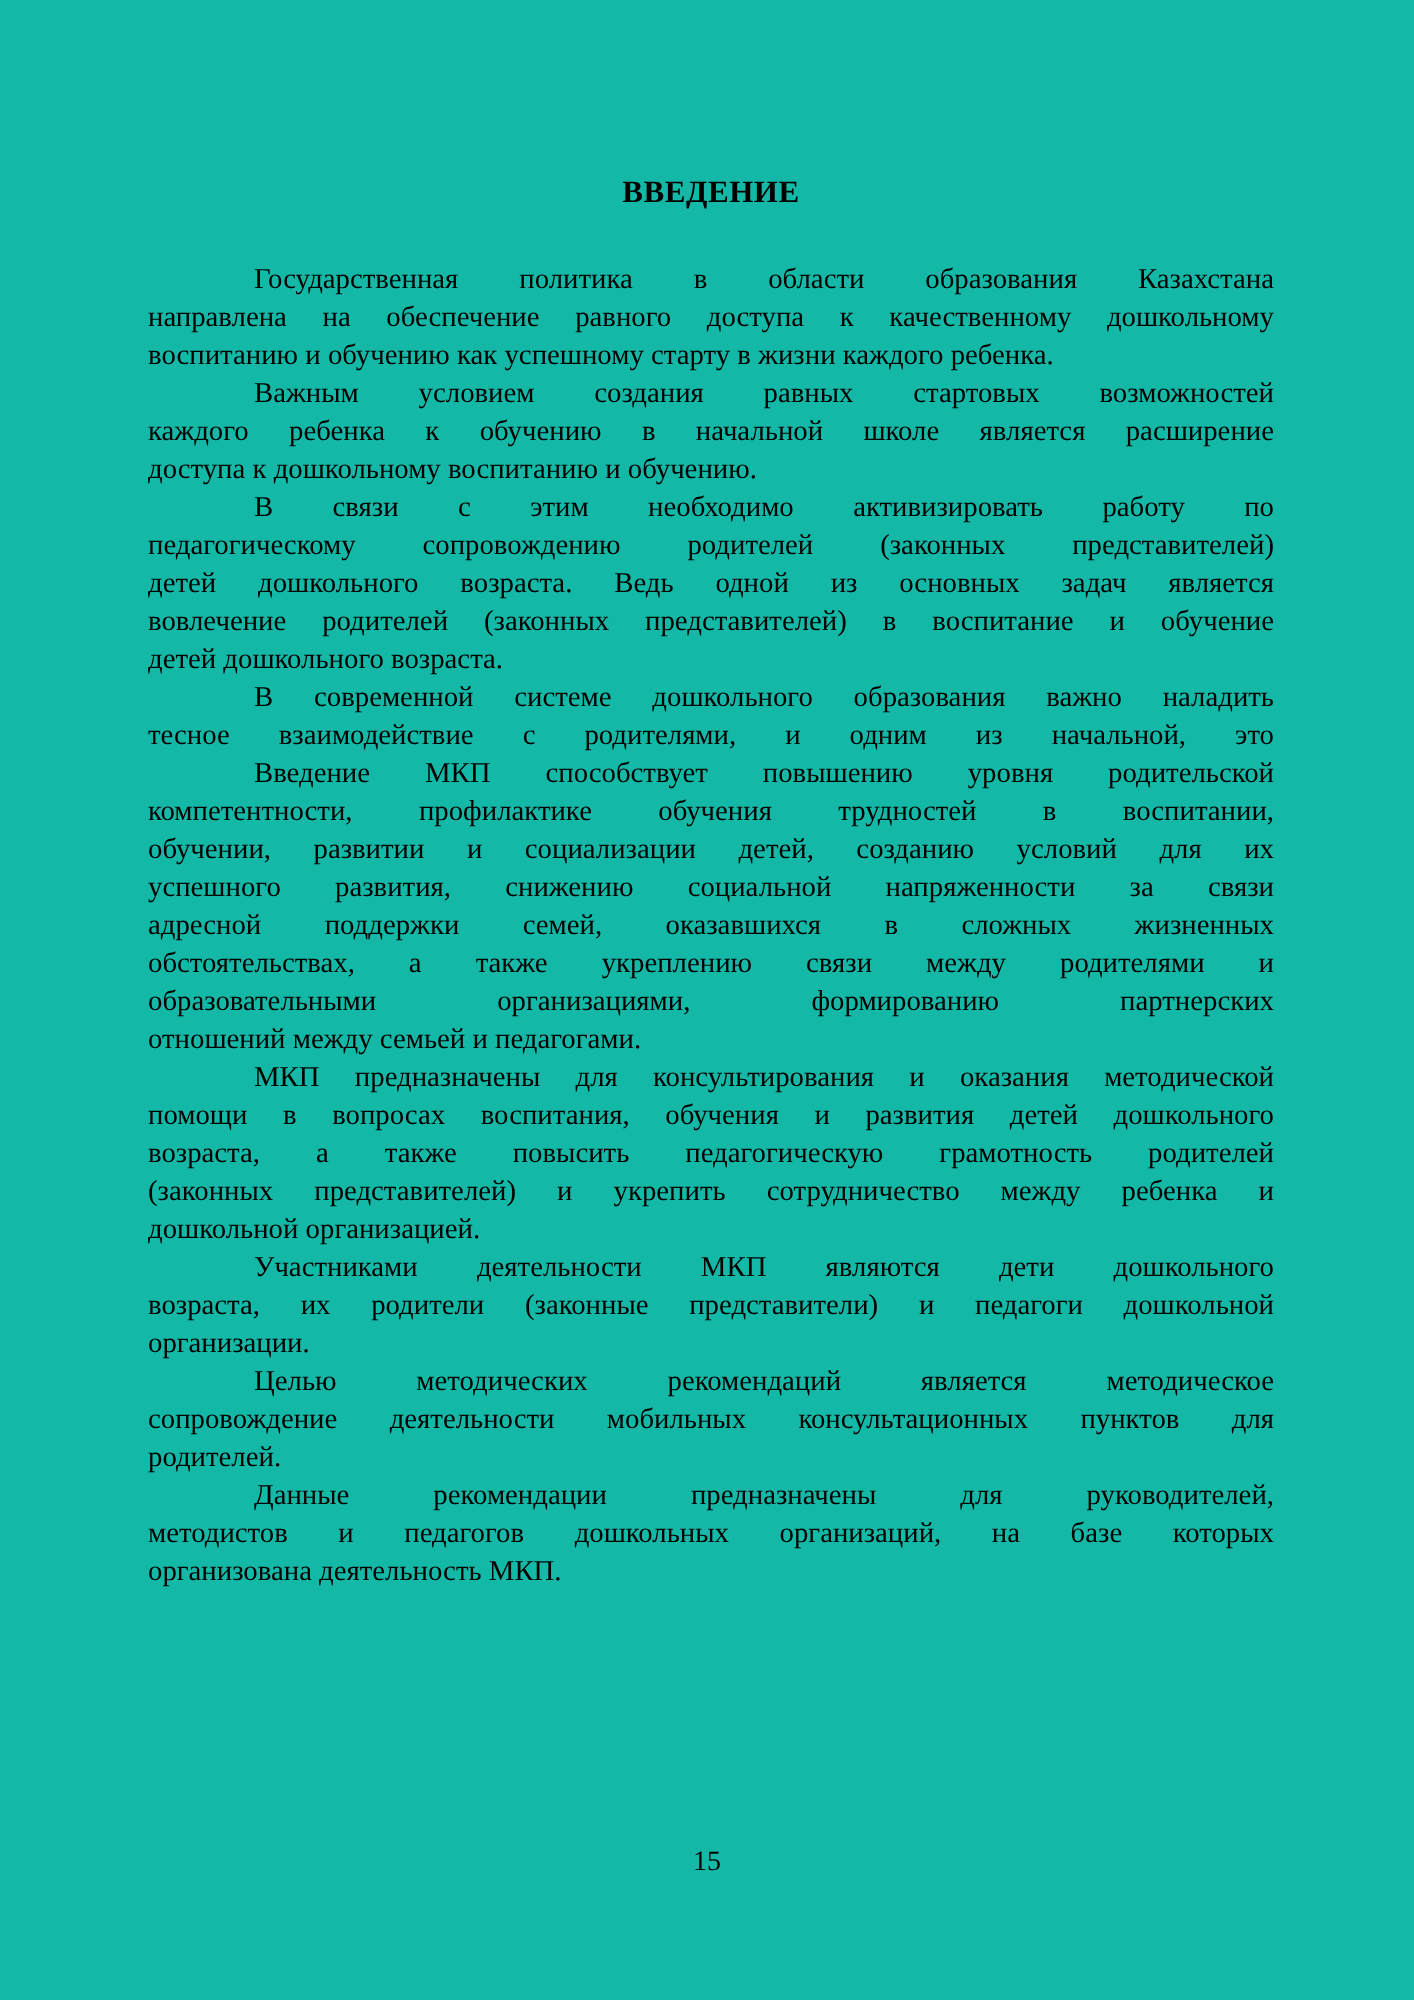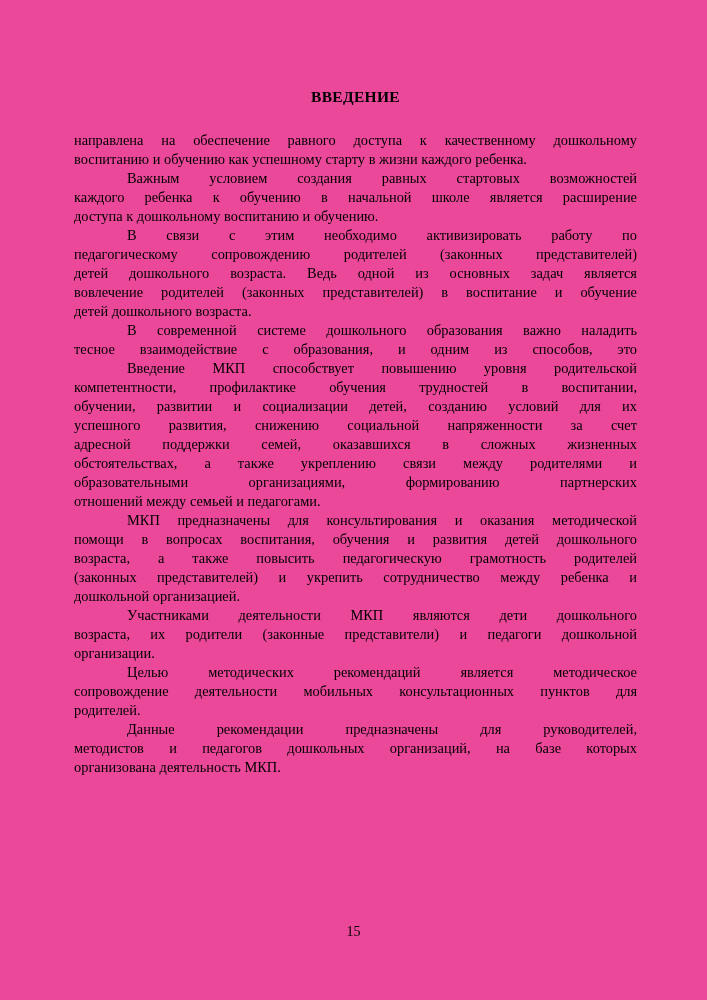--- a/index.html
+++ b/index.html
@@ -4,21 +4,21 @@
 <style>
   html, body {
     margin: 0;
     padding: 0;
     background: #ffffff;
   }
   .page {
     position: relative;
     width: 707px;
     height: 1000px;
-    background: #ec4899;
+    background: #14b8a6;
     color: #000000;
     font-family: "Liberation Serif", "DejaVu Serif", serif;
     box-sizing: border-box;
     padding-top: 87px;
     overflow: hidden;
   }
   .title {
     margin: 0 70px 0 74px;
     font-size: 15.5px;
     font-weight: bold;
@@ -60,44 +60,45 @@
     line-height: 16px;
   }
 </style>
 </head>
 <body>
 
 <div class="page">
   <h1 class="title">ВВЕДЕНИЕ</h1>
   <div class="content" id="content">
       <div class="para">
+        <div class="line first">Государственная политика в области образования Казахстана</div>
         <div class="line">направлена на обеспечение равного доступа к качественному дошкольному</div>
         <div class="line last">воспитанию и обучению как успешному старту в жизни каждого ребенка.</div>
       </div>
       <div class="para">
         <div class="line first">Важным условием создания равных стартовых возможностей</div>
         <div class="line">каждого ребенка к обучению в начальной школе является расширение</div>
         <div class="line last">доступа к дошкольному воспитанию и обучению.</div>
       </div>
       <div class="para">
         <div class="line first">В связи с этим необходимо активизировать работу по</div>
         <div class="line">педагогическому сопровождению родителей (законных представителей)</div>
         <div class="line">детей дошкольного возраста. Ведь одной из основных задач является</div>
         <div class="line">вовлечение родителей (законных представителей) в воспитание и обучение</div>
         <div class="line last">детей дошкольного возраста.</div>
       </div>
       <div class="para">
         <div class="line first">В современной системе дошкольного образования важно наладить</div>
-        <div class="line">тесное взаимодействие с образования, и одним из способов, это</div>
+        <div class="line">тесное взаимодействие с родителями, и одним из начальной, это</div>
       </div>
       <div class="para">
         <div class="line first">Введение МКП способствует повышению уровня родительской</div>
         <div class="line">компетентности, профилактике обучения трудностей в воспитании,</div>
         <div class="line">обучении, развитии и социализации детей, созданию условий для их</div>
-        <div class="line">успешного развития, снижению социальной напряженности за счет</div>
+        <div class="line">успешного развития, снижению социальной напряженности за связи</div>
         <div class="line">адресной поддержки семей, оказавшихся в сложных жизненных</div>
         <div class="line">обстоятельствах, а также укреплению связи между родителями и</div>
         <div class="line">образовательными организациями, формированию партнерских</div>
         <div class="line last">отношений между семьей и педагогами.</div>
       </div>
       <div class="para">
         <div class="line first">МКП предназначены для консультирования и оказания методической</div>
         <div class="line">помощи в вопросах воспитания, обучения и развития детей дошкольного</div>
         <div class="line">возраста, а также повысить педагогическую грамотность родителей</div>
         <div class="line">(законных представителей) и укрепить сотрудничество между ребенка и</div>

